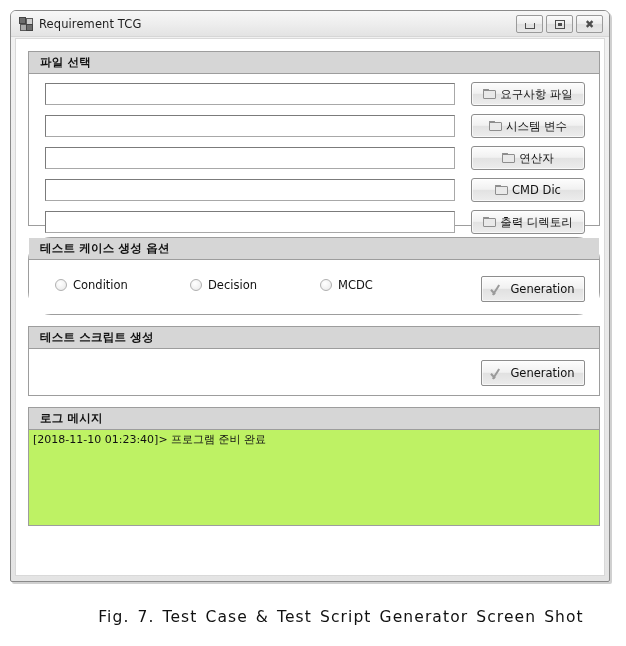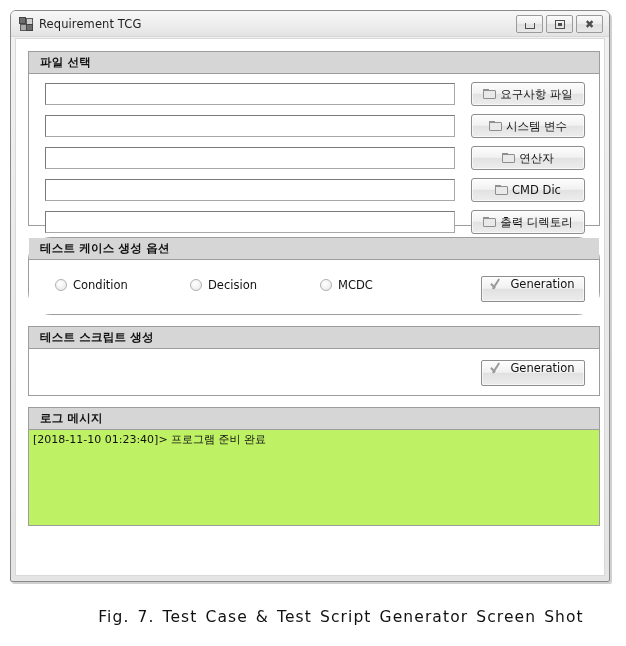--- a/index.html
+++ b/index.html
@@ -246,20 +246,21 @@
   
   .gen-btn {
     position: absolute;
     width: 104px;
     height: 26px;
     box-sizing: border-box;
     border: 1px solid #8d8d8d;
     border-radius: 2px;
     background: linear-gradient(to bottom, #fdfdfd 0%, #f1f1f1 47%, #e1e1e1 51%, #ececec 100%);
     display: flex;
+    align-items: center;
     justify-content: center;
     gap: 5px;
     font-size: 11.5px;
     color: #111;
     box-shadow: inset 0 0 0 1px rgba(255,255,255,0.6);
   }
   .check-ico {
     position: relative;
     width: 14px;
     height: 13px;

